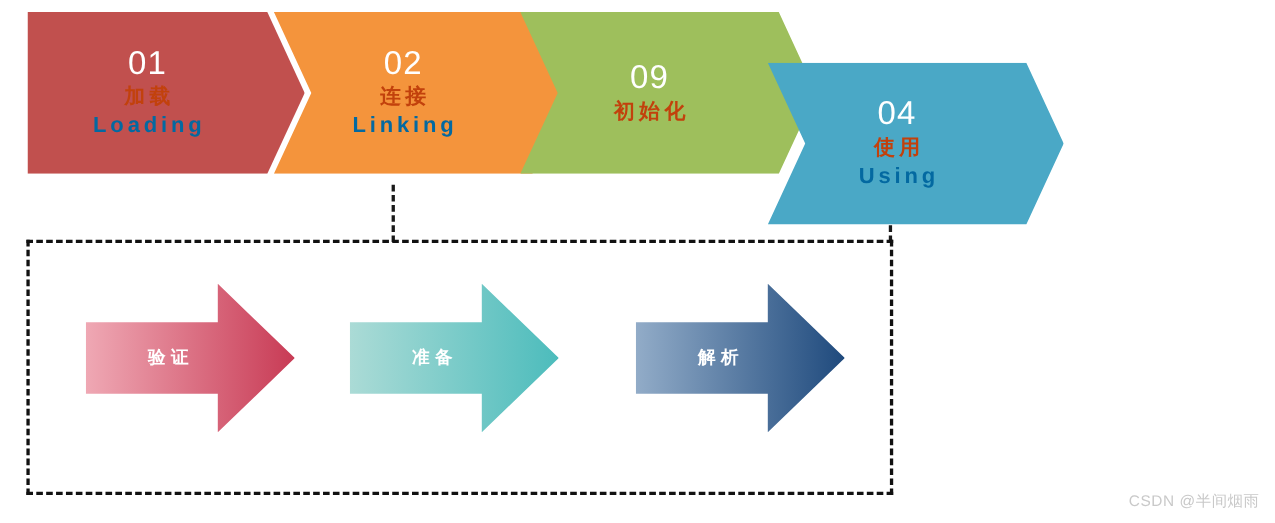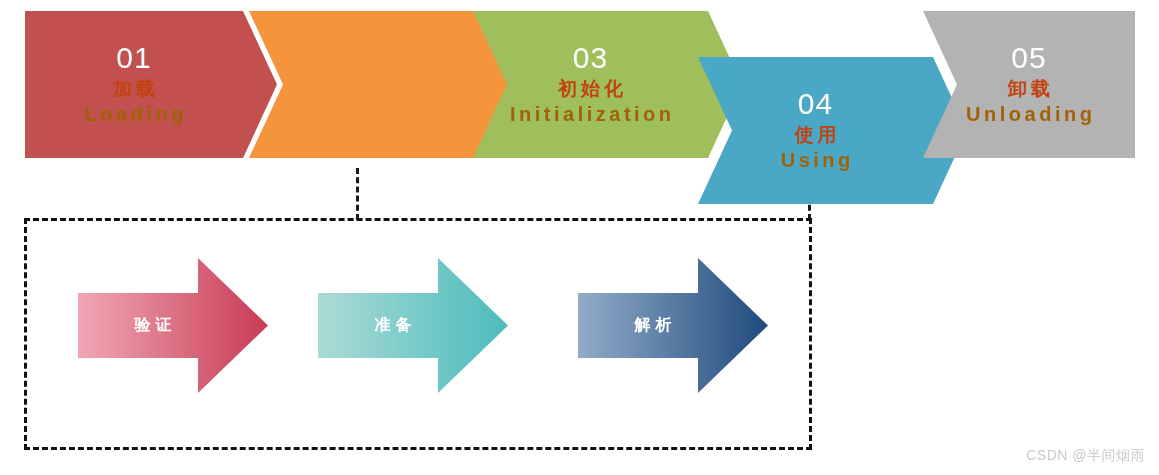--- a/index.html
+++ b/index.html
@@ -53,21 +53,21 @@
     text-indent: 4px;
     color: #c2410c;
     text-align: right;
   }
   .phase .p-en {
     font-size: 20px;
     font-weight: 700;
     letter-spacing: 3.5px;
     line-height: 1.3;
     text-indent: 3.5px;
-    color: #a16207;
+    color: #0369a1;
     white-space: nowrap;
   }
   .phase-inner {
     position: relative;
     z-index: 2;
     display: flex;
     flex-direction: column;
     align-items: center;
     justify-content: center;
     width: 100%;
@@ -155,54 +155,48 @@
         <div class="p-num">01</div>
         <div class="p-cn">加载</div>
         <div class="p-en">Loading</div>
       </div>
     </div>
 
     <div class="phase" style="left:249px; width:235px;">
       <svg width="269" height="147" viewBox="0 0 269 147" style="position:absolute; left:0; top:0; z-index:1;">
         <path d="M0,0 L235,0 L269,73.5 L235,147 L0,147 L34,73.5 Z" fill="#f4943c"></path>
       </svg>
+      <div class="phase-inner">
+        <div class="p-num">02</div>
+        <div class="p-cn">连接</div>
+        <div class="p-en">Linking</div>
+      </div>
     </div>
 
     <div class="phase" style="left:473px; width:235px;">
       <svg width="269" height="147" viewBox="0 0 269 147" style="position:absolute; left:0; top:0; z-index:1;">
         <path d="M0,0 L235,0 L269,73.5 L235,147 L0,147 L34,73.5 Z" fill="#9ebf5c"></path>
       </svg>
       <div class="phase-inner">
-        <div class="p-num">03</div>
+        <div class="p-num">09</div>
         <div class="p-cn">初始化</div>
-        <div class="p-en">Initialization</div>
       </div>
     </div>
 
     <div class="phase" style="left:698px; width:235px;margin-top:46px;">
       <svg width="269" height="147" viewBox="0 0 269 147" style="position:absolute; left:0; top:0; z-index:1;">
         <path d="M0,0 L235,0 L269,73.5 L235,147 L0,147 L34,73.5 Z" fill="#4aa8c6"></path>
       </svg>
       <div class="phase-inner">
         <div class="p-num">04</div>
         <div class="p-cn">使用</div>
         <div class="p-en">Using</div>
       </div>
     </div>
 
-    <div class="phase" style="left:923px; width:212px;">
-      <svg width="212" height="147" viewBox="0 0 212 147" style="position:absolute; left:0; top:0; z-index:1;">
-        <path d="M0,0 L212,0 L212,147 L0,147 L34,73.5 Z" fill="#b3b3b3"></path>
-      </svg>
-      <div class="phase-inner">
-        <div class="p-num">05</div>
-        <div class="p-cn">卸载</div>
-        <div class="p-en">Unloading</div>
-      </div>
-    </div>
   </div>
 
   <div class="connector" id="connector-left"></div>
   <div class="connector" id="connector-right"></div>
 
   <div id="detail-box"></div>
 
   <div class="step-arrow" style="left:78px;">
     <svg viewBox="0 0 190 135">
       <defs>

